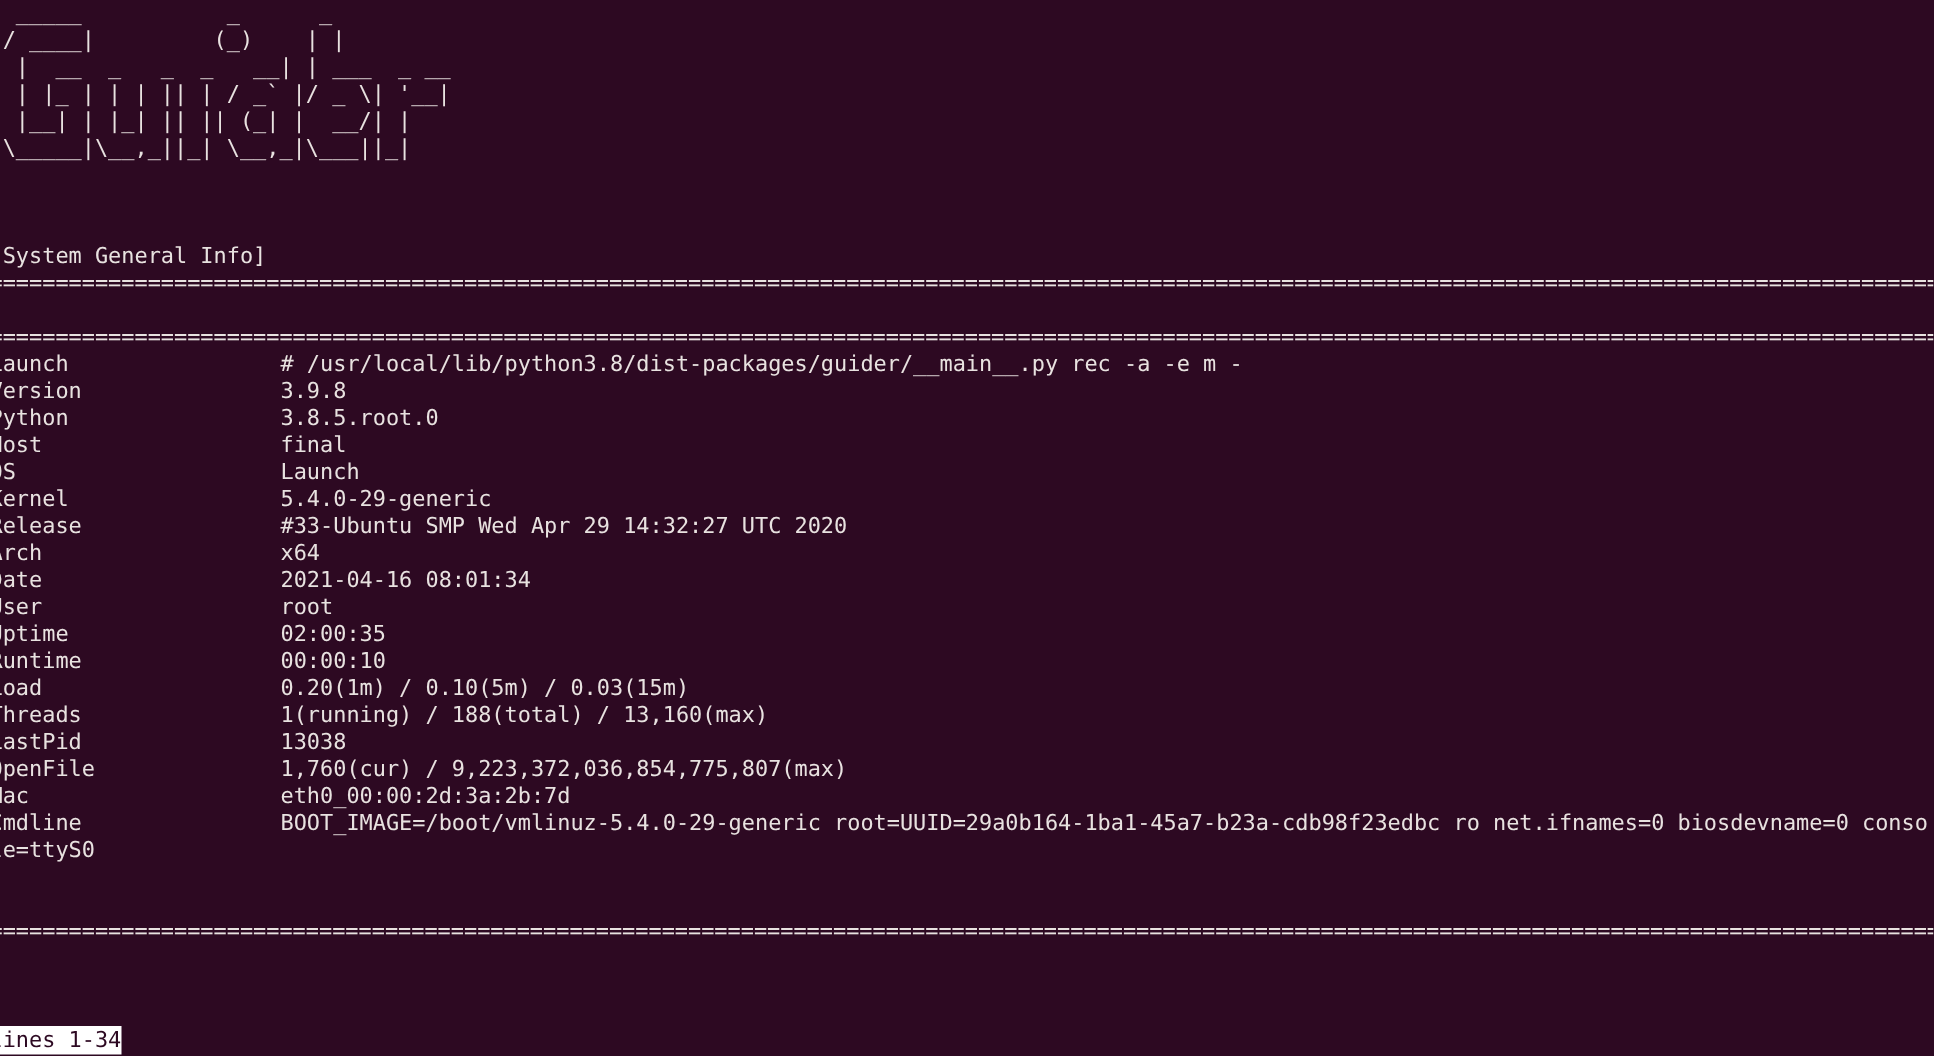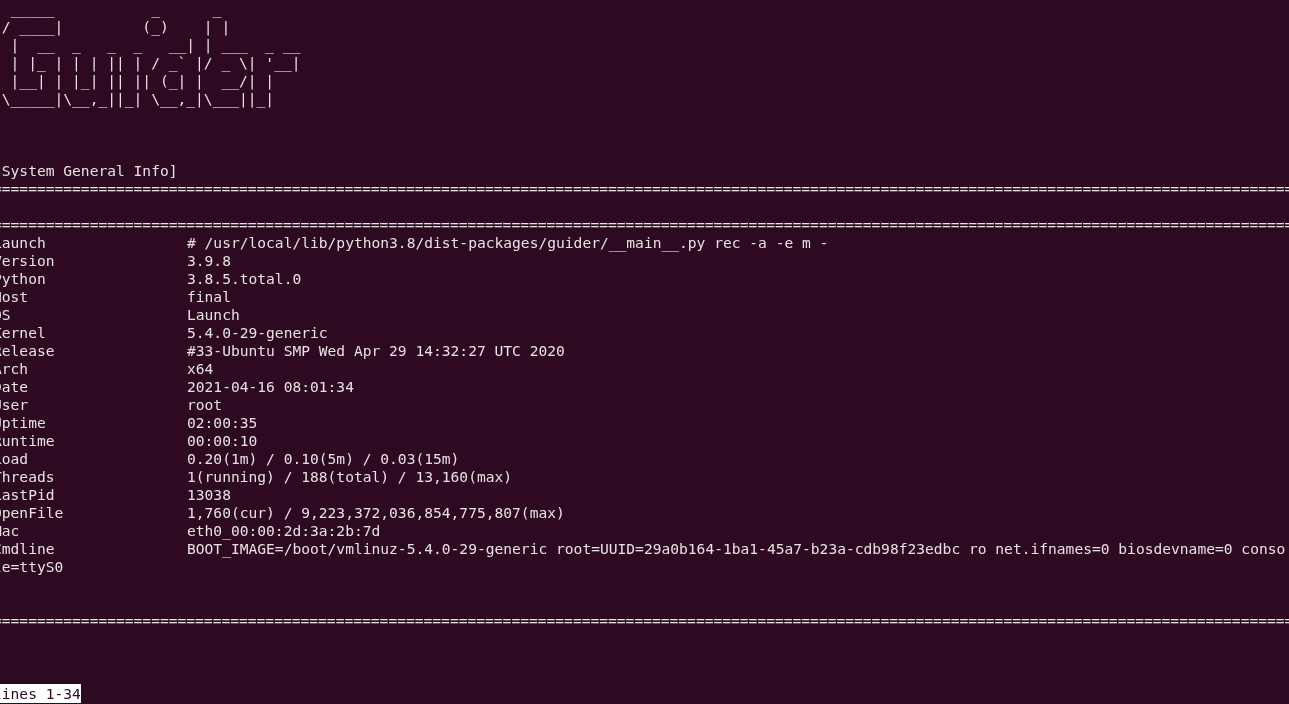--- a/index.html
+++ b/index.html
@@ -95,21 +95,21 @@
 
     <div class="line">
       <span style="display:inline-block;width:62px;"></span><span style="display:inline-block;width:100px;"></span>
     </div>
 
     <div class="sep">================================================================================================================================================================================</div>
 
     <div id="rows">
         <div class="line"><span style="display: inline-block; width: 194px;">Launch</span><span># /usr/local/lib/python3.8/dist-packages/guider/__main__.py rec -a -e m -</span></div>
         <div class="line"><span style="display: inline-block; width: 194px;">Version</span><span>3.9.8</span></div>
-        <div class="line"><span style="display: inline-block; width: 194px;">Python</span><span>3.8.5.total.0</span></div>
+        <div class="line"><span style="display: inline-block; width: 194px;">Python</span><span>3.8.5.root.0</span></div>
         <div class="line"><span style="display: inline-block; width: 194px;">Host</span><span>final</span></div>
         <div class="line"><span style="display: inline-block; width: 194px;">OS</span><span>Launch</span></div>
         <div class="line"><span style="display: inline-block; width: 194px;">Kernel</span><span>5.4.0-29-generic</span></div>
         <div class="line"><span style="display: inline-block; width: 194px;">Release</span><span>#33-Ubuntu SMP Wed Apr 29 14:32:27 UTC 2020</span></div>
         <div class="line"><span style="display: inline-block; width: 194px;">Arch</span><span>x64</span></div>
         <div class="line"><span style="display: inline-block; width: 194px;">Date</span><span>2021-04-16 08:01:34</span></div>
         <div class="line"><span style="display: inline-block; width: 194px;">User</span><span>root</span></div>
         <div class="line"><span style="display: inline-block; width: 194px;">Uptime</span><span>02:00:35</span></div>
         <div class="line"><span style="display: inline-block; width: 194px;">Runtime</span><span>00:00:10</span></div>
         <div class="line"><span style="display: inline-block; width: 194px;">Load</span><span>0.20(1m) / 0.10(5m) / 0.03(15m)</span></div>

